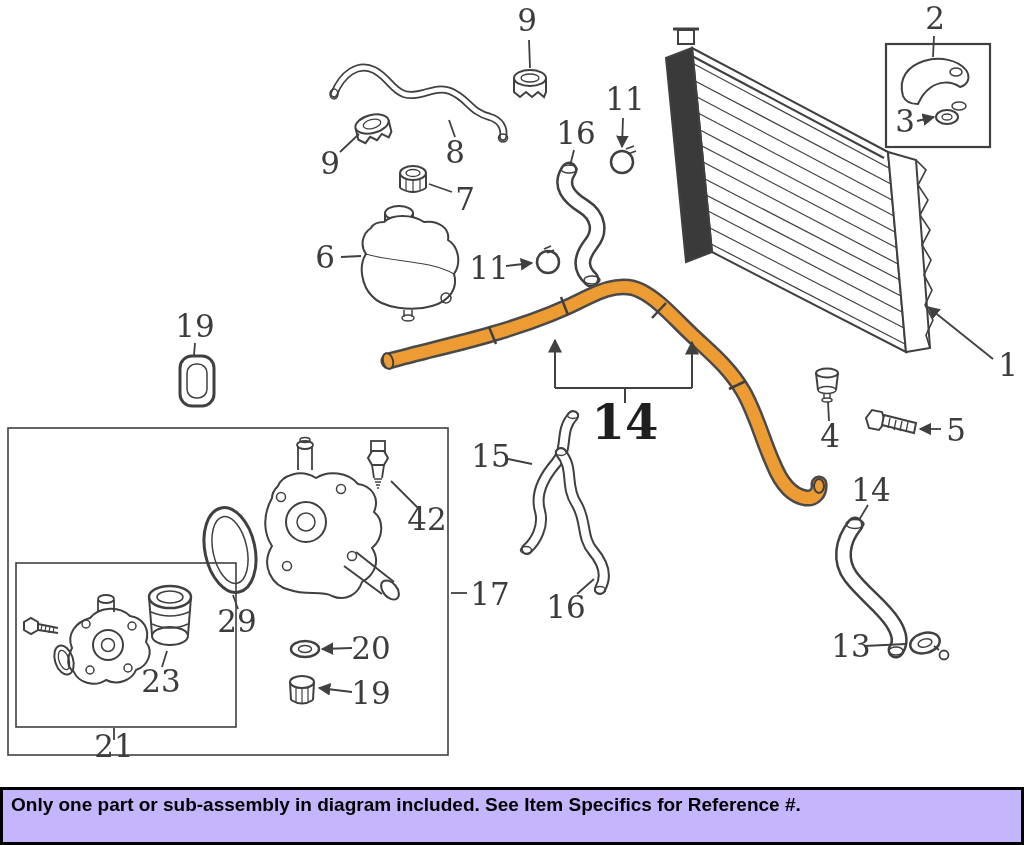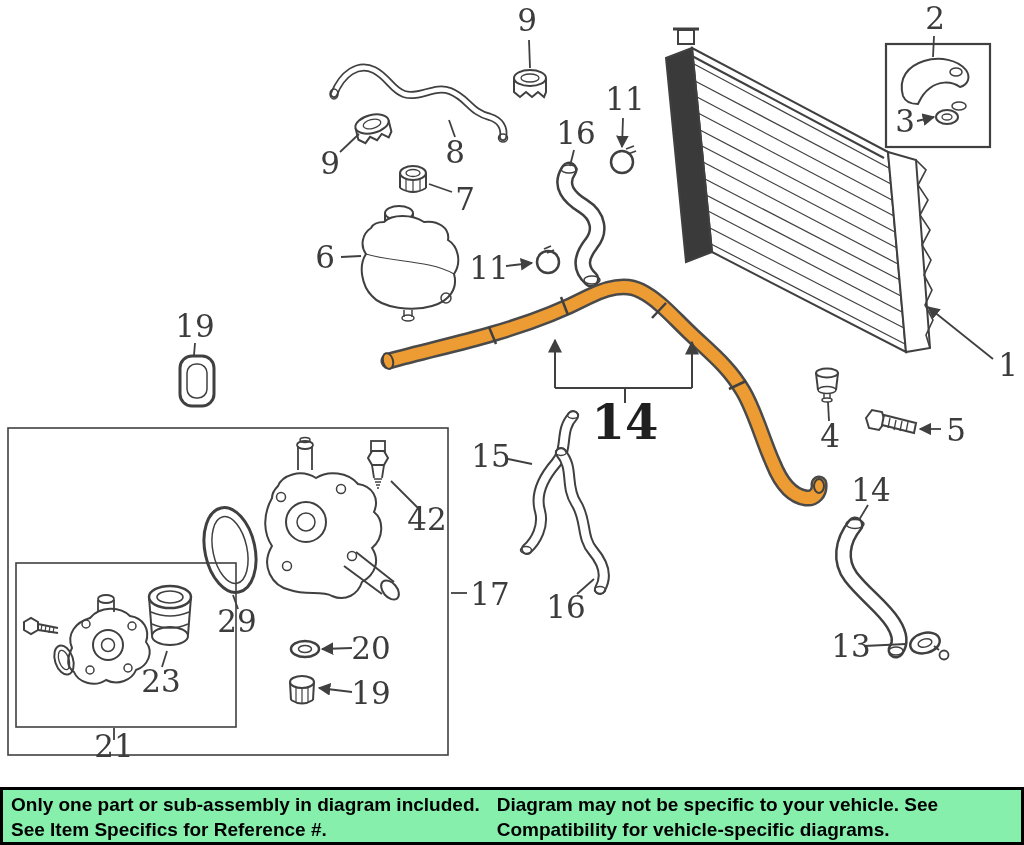--- a/index.html
+++ b/index.html
@@ -7,22 +7,22 @@
   .stage { position:relative; width:1024px; height:845px; background:#fff; overflow:hidden; }
   svg.drawing { position:absolute; left:0; top:0; }
   .callout {
     position:absolute; transform:translate(-50%,-50%);
     font-family:"DejaVu Serif",serif; font-size:31px; color:#3c3c3c;
     white-space:nowrap; user-select:none;
   }
   .callout-major { font-size:48px; font-weight:bold; color:#1f1f1f; }
   .banner {
     position:absolute; left:0; bottom:0; width:1024px; height:58px;
-    background:#86efac; border:3px solid #000;
-    display:flex; flex-direction:row; justify-content:space-between;
+    background:#c4b5fd; border:3px solid #000;
+    display:flex; flex-direction:column; justify-content:space-between;
     padding:2px 8px;
   }
   .banner div {
     font-family:"Liberation Sans",sans-serif; font-weight:bold;
     font-size:19px; line-height:25px; color:#000;
   }
 </style>
 </head>
 <body>
 
@@ -346,16 +346,15 @@
   <div class="callout" style="left:490px;top:594px">17</div>
   <div class="callout" style="left:427px;top:519px">42</div>
   <div class="callout" style="left:237px;top:621px">29</div>
   <div class="callout" style="left:371px;top:648px">20</div>
   <div class="callout" style="left:371px;top:693px">19</div>
   <div class="callout" style="left:161px;top:681px">23</div>
   <div class="callout" style="left:114px;top:746px">21</div>
 
   <div class="banner">
     <div>Only one part or sub-assembly in diagram included. See Item Specifics for Reference #.</div>
-    <div>Diagram may not be specific to your vehicle. See Compatibility for vehicle-specific diagrams.</div>
   </div>
 
 </div>
 
 </body></html>

